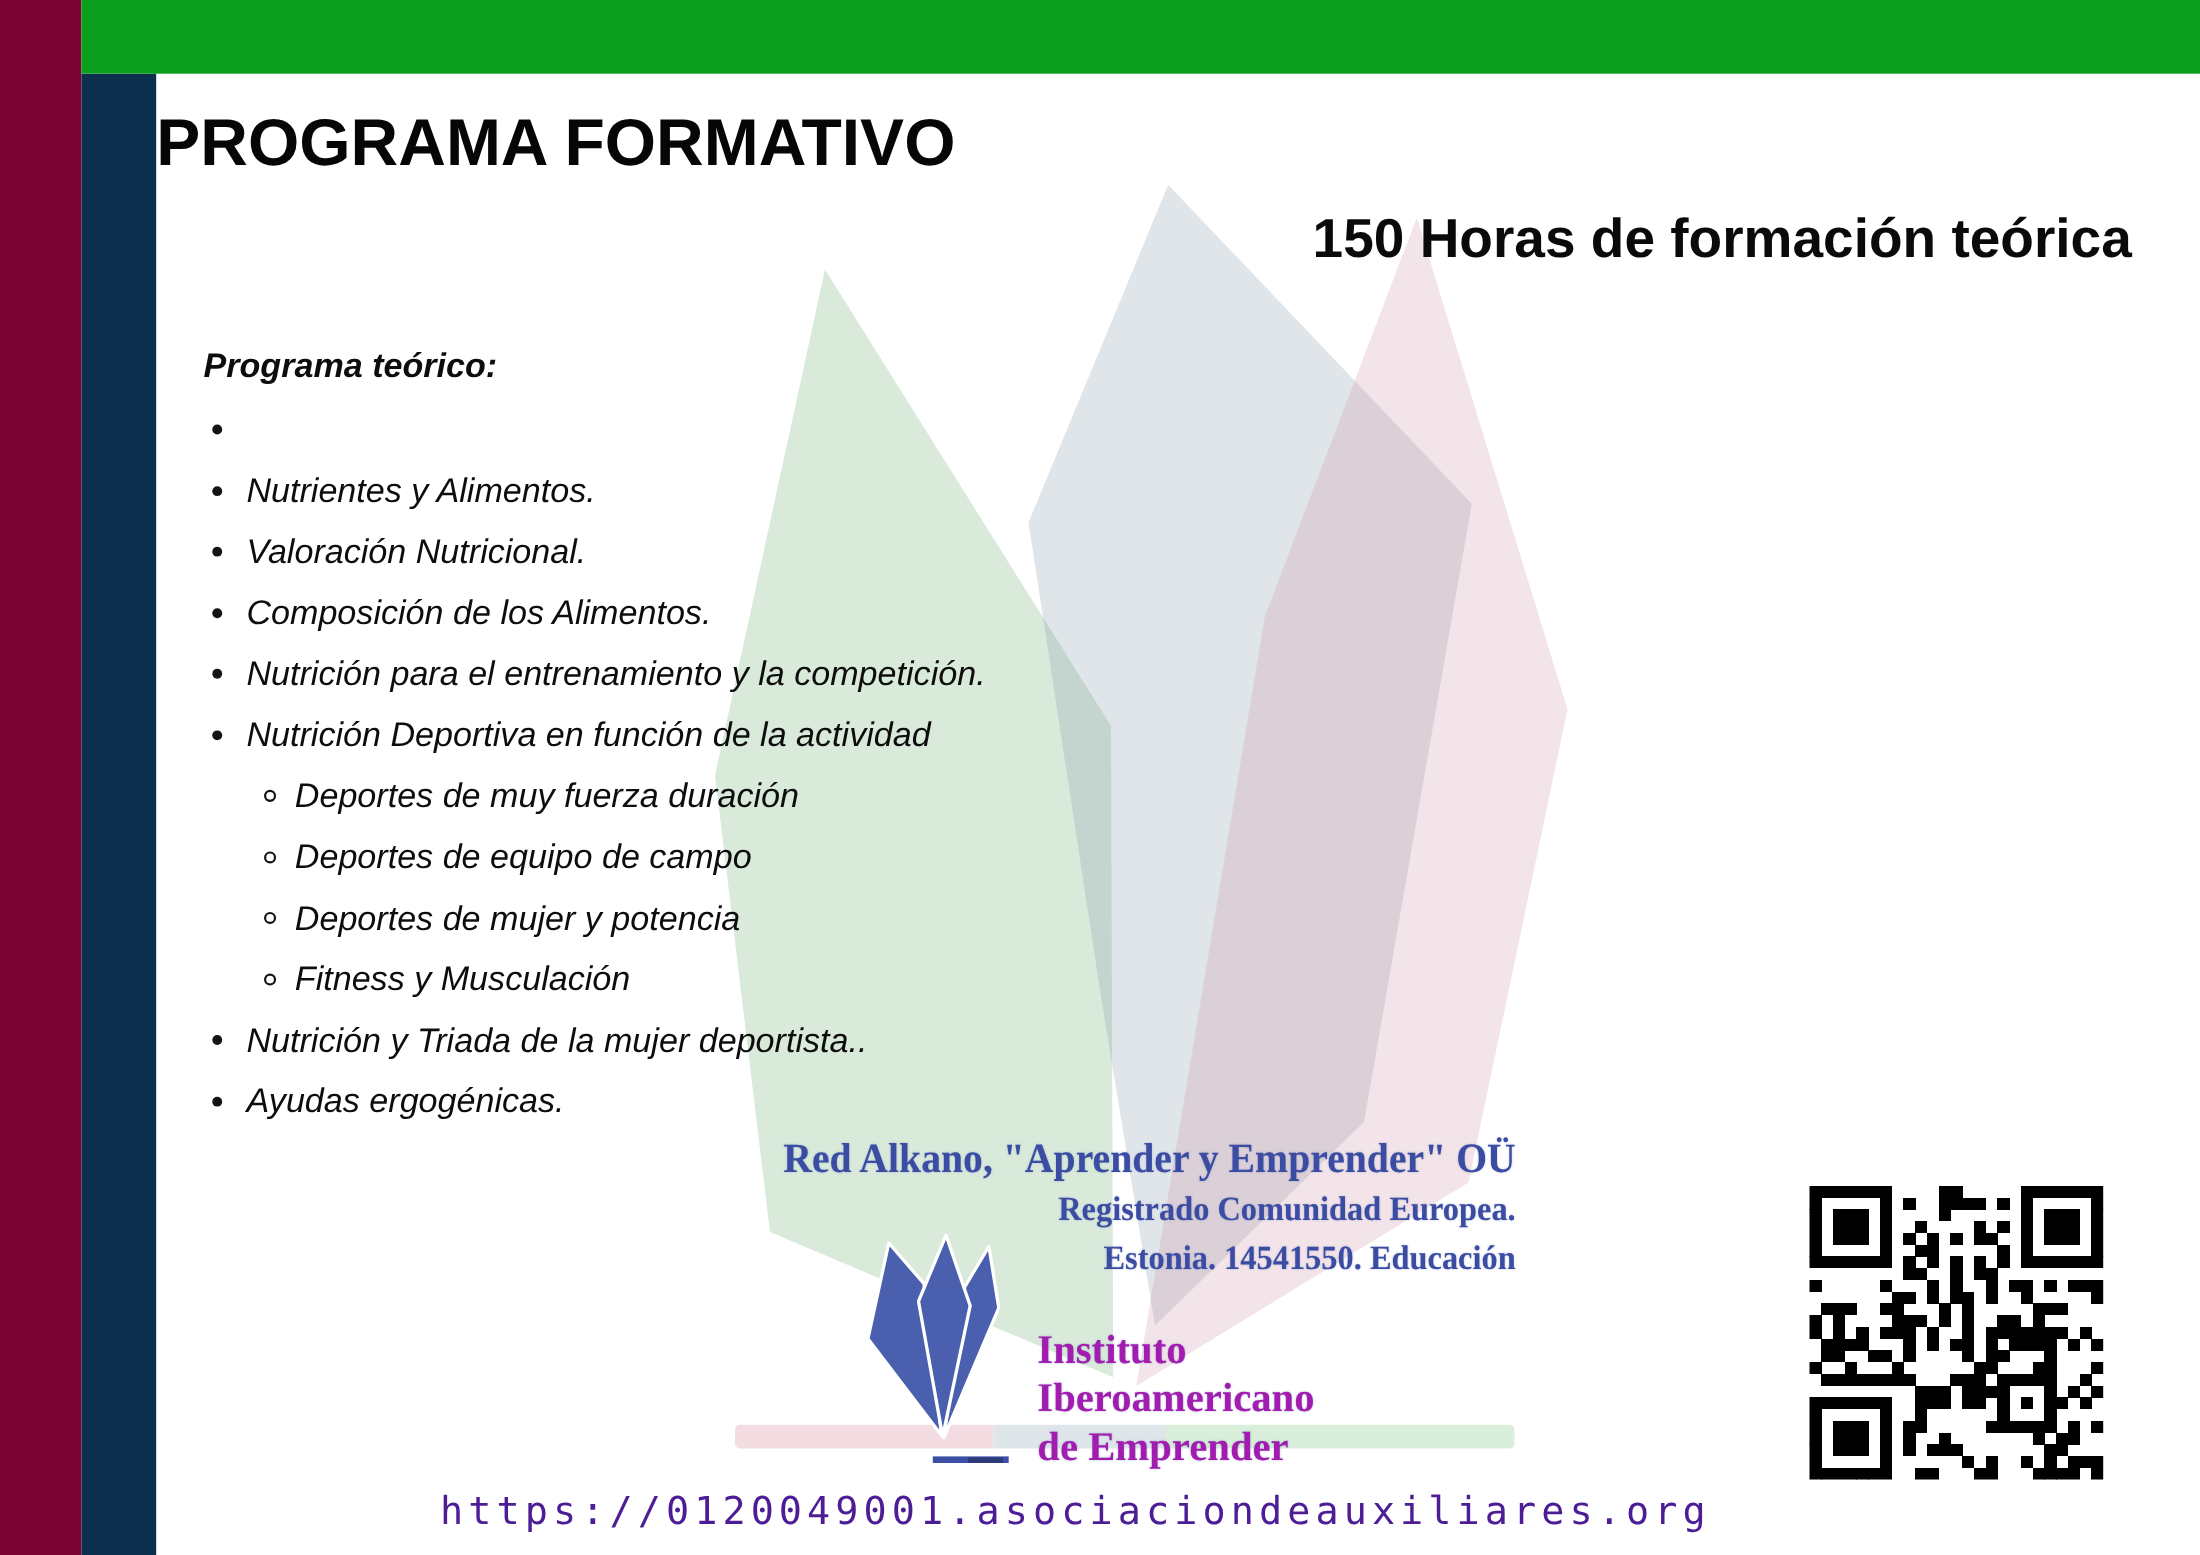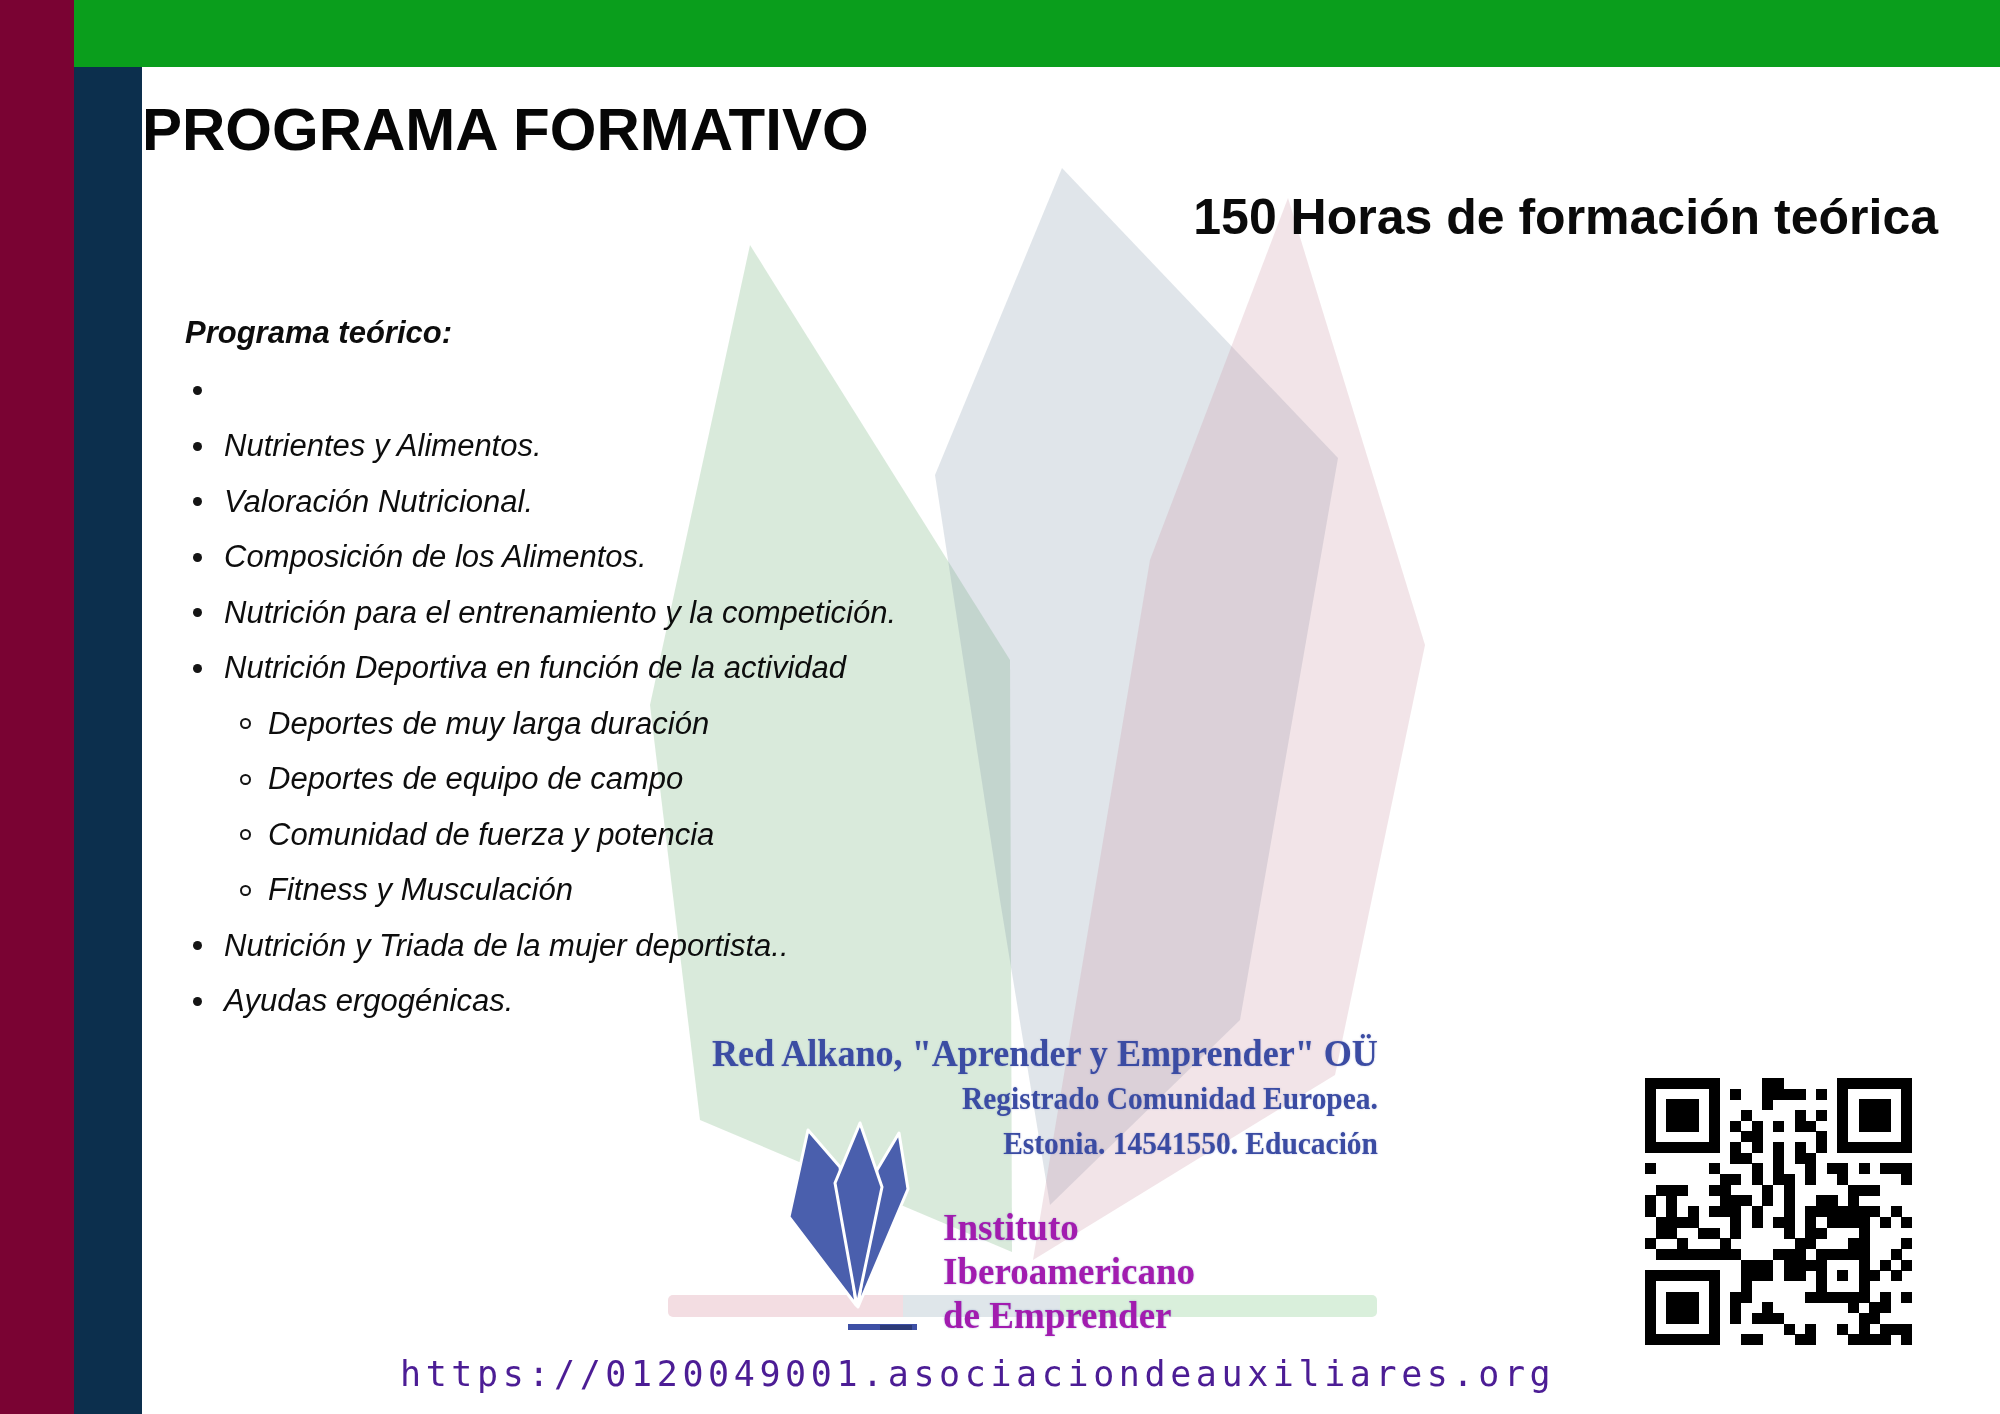--- a/index.html
+++ b/index.html
@@ -119,29 +119,29 @@
           </div>
         </li>
       <li>
         <div class="row">
           <span class="dot"></span>
           <span class="item-text">Nutrición Deportiva en función de la actividad</span>
         </div>
         <ul>
           <li class="row">
             <span class="ring"></span>
-            <span class="item-text">Deportes de muy larga duración</span>
+            <span class="item-text">Deportes de muy fuerza duración</span>
             </li>
           <li class="row">
             <span class="ring"></span>
             <span class="item-text">Deportes de equipo de campo</span>
             </li>
           <li class="row">
             <span class="ring"></span>
-            <span class="item-text">Comunidad de fuerza y potencia</span>
+            <span class="item-text">Deportes de mujer y potencia</span>
             </li>
           <li class="row">
             <span class="ring"></span>
             <span class="item-text">Fitness y Musculación</span>
             </li>
         </ul>
       </li>
       <li>
           <div class="row">
         <span class="dot"></span>

